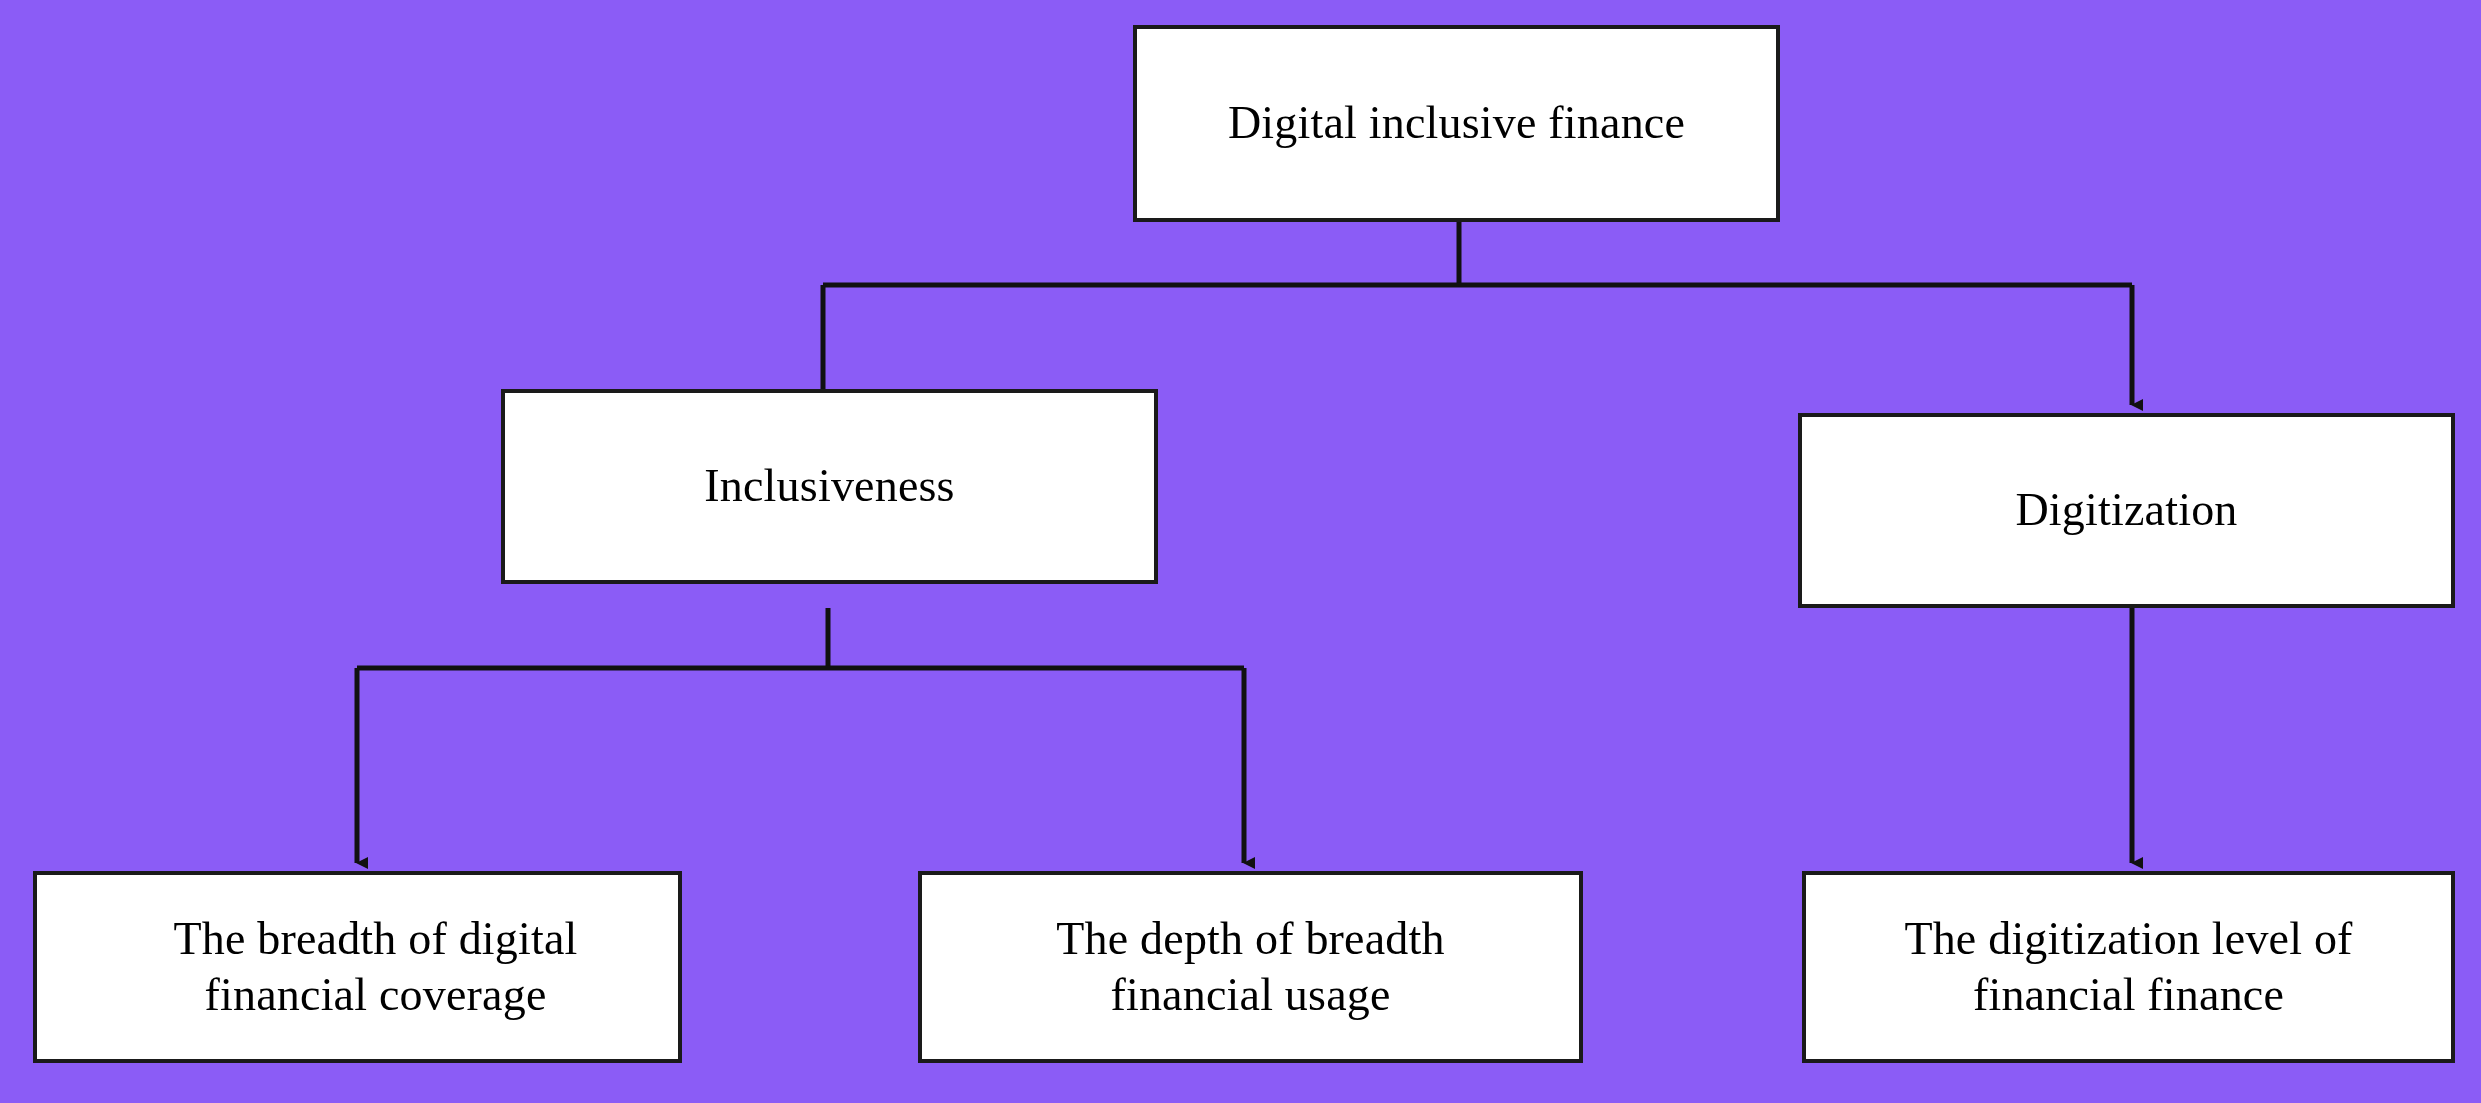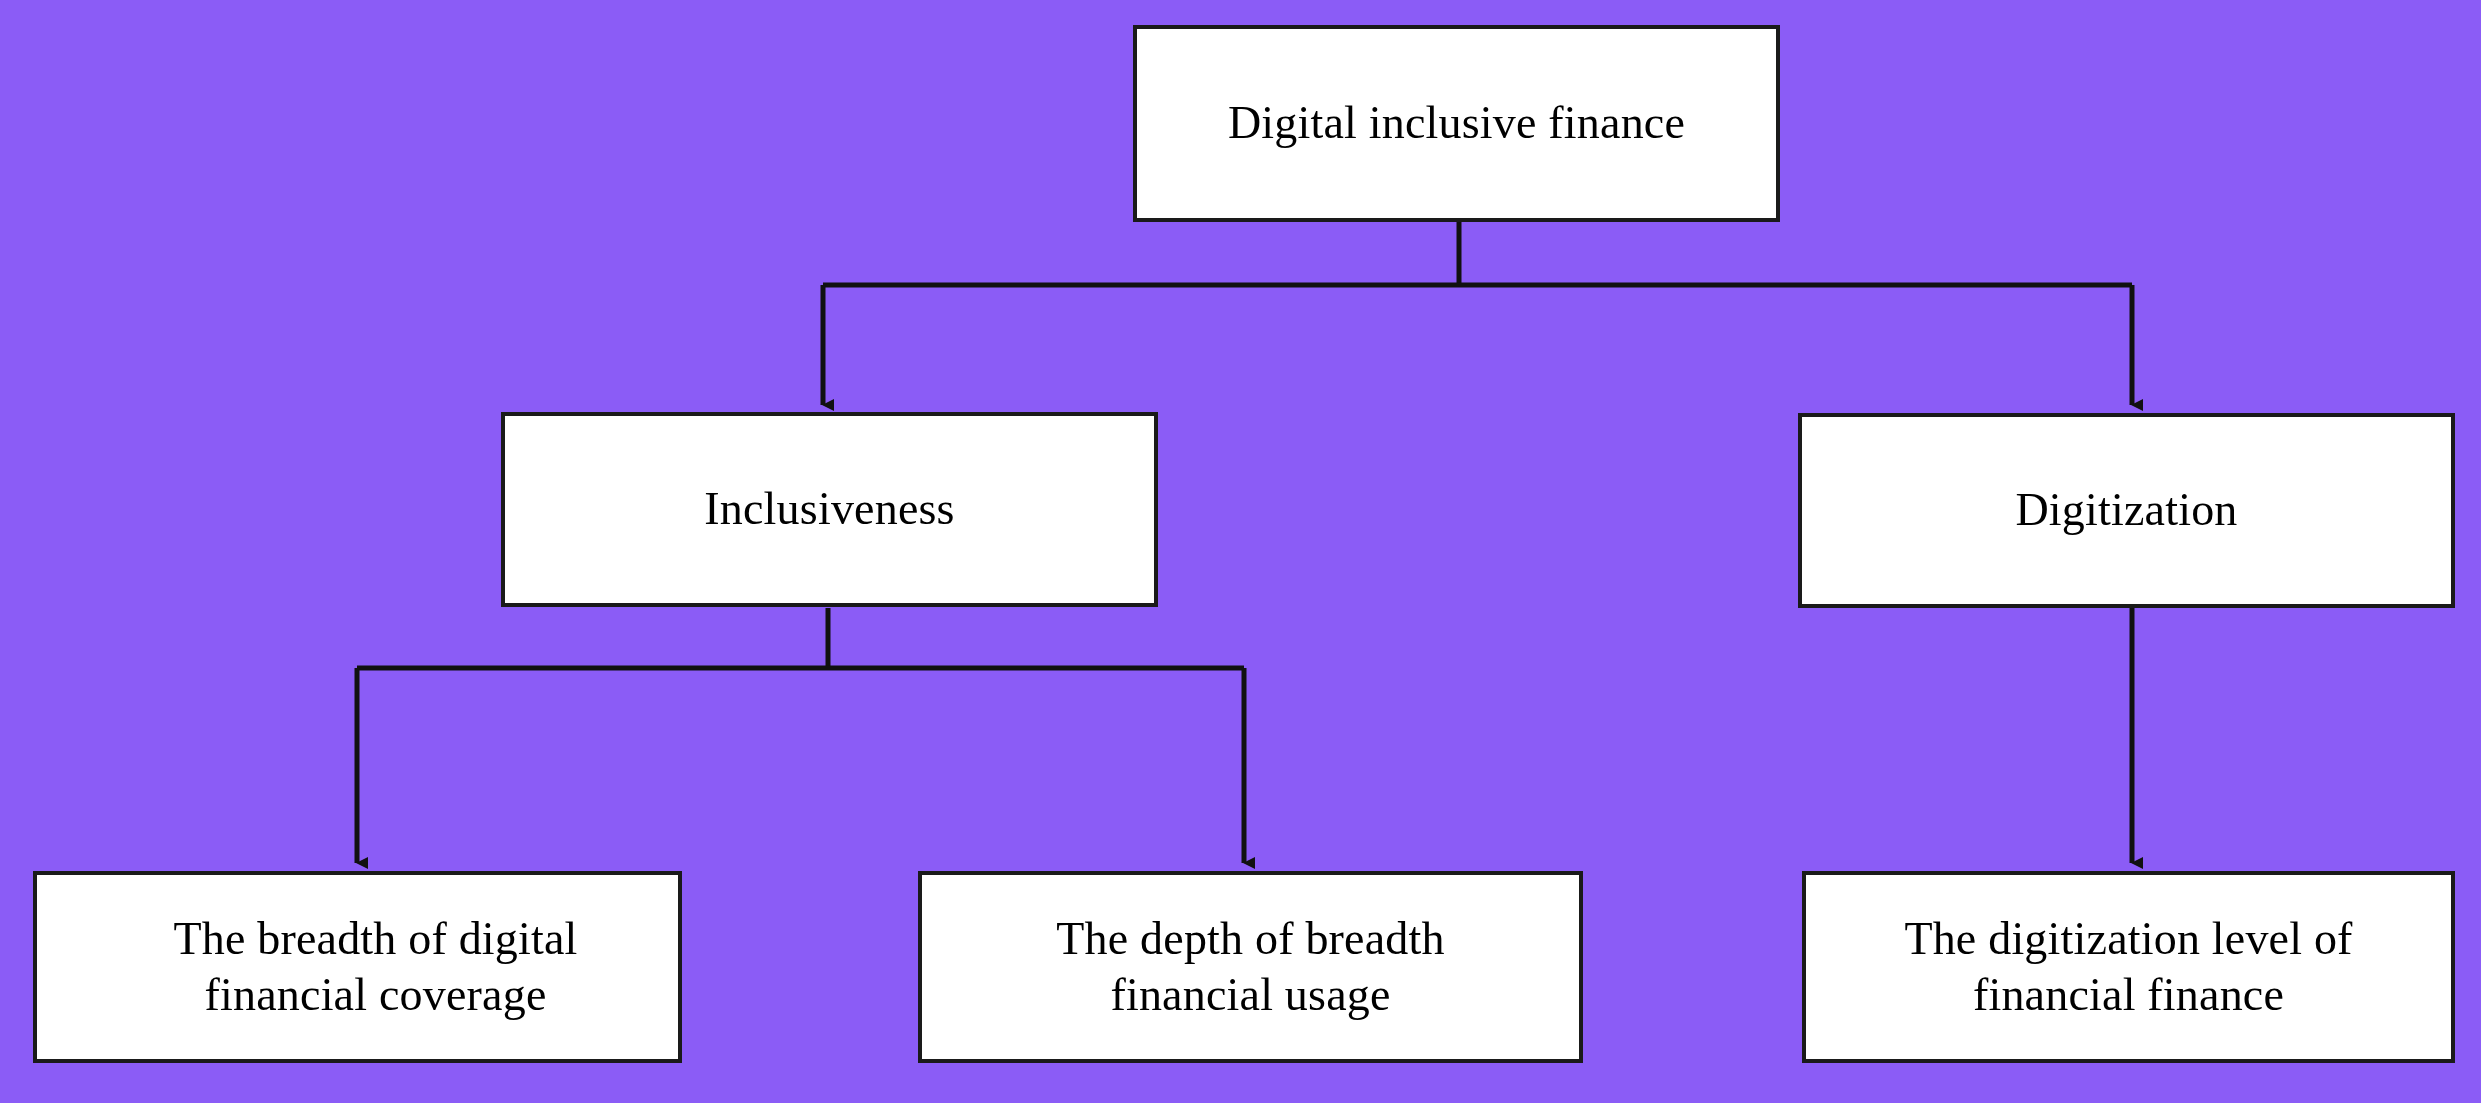--- a/index.html
+++ b/index.html
@@ -29,21 +29,21 @@
   .node .label {
     font-size: 46px;
     line-height: 1.22;
     color: #000000;
     letter-spacing: 0.2px;
     padding: 0 14px;
     white-space: pre-line;
   }
   
   #node-root      { left: 1133px; top: 25px;  width: 647px; height: 197px; }
-  #node-inclusive { left: 501px;  top: 412px; width: 657px; height: 195px; }
+  #node-inclusive { left: 501px;  top: 389px; width: 657px; height: 195px; }
   #node-digital   { left: 1798px; top: 413px; width: 657px; height: 195px; }
   #node-breadth   { left: 33px;   top: 871px; width: 649px; height: 192px; padding-left: 36px; }
   #node-depth     { left: 918px;  top: 871px; width: 665px; height: 192px; }
   #node-level     { left: 1802px; top: 871px; width: 653px; height: 192px; }
 
   #connectors {
     position: absolute;
     left: 0;
     top: 0;
     width: 2481px;

